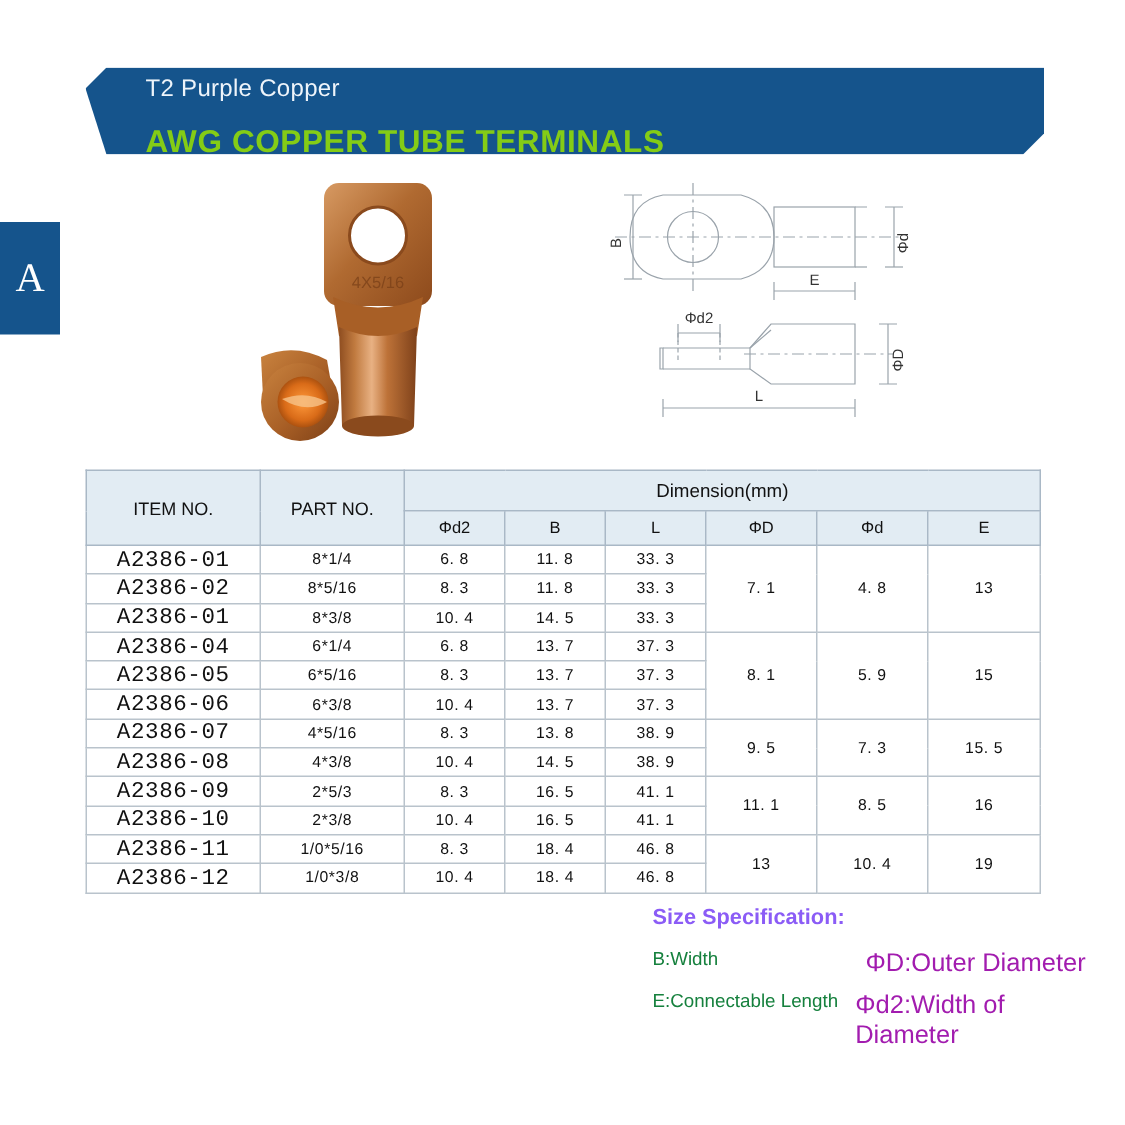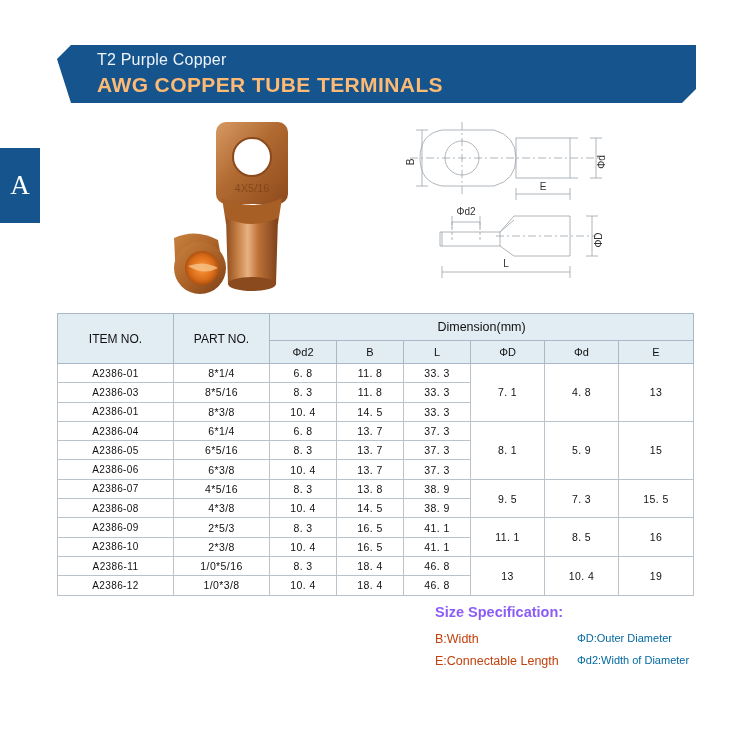--- a/index.html
+++ b/index.html
@@ -48,26 +48,26 @@
     padding: 6px 0 0 40px;
     box-sizing: border-box;
   }
   #banner .sub {
     color: #eef4fa;
     font-size: 16px;
     letter-spacing: .2px;
     line-height: 18px;
   }
   #banner .main {
-    color: #fdba74;
+    color: #84cc16;
     font-size: 21px;
     font-weight: bold;
     letter-spacing: .4px;
     line-height: 27px;
-    margin-top: 2px;
+    margin-top: 12px;
   }
 
   
   #product-photo {
     position: absolute;
     left: 160px;
     top: 110px;
     width: 190px;
     height: 195px;
   }
@@ -113,21 +113,21 @@
   table.spec thead th {
     background: #e2ecf3;
     border-color: #a9b8c6;
   }
   th.h-item, th.h-part { font-size: 12px; }
   th.h-dim { font-size: 12.5px; }
   th.h-sub { font-size: 11px; }
   thead tr.r1 th { height: 26px; }
   thead tr.r2 th { height: 22px; }
   table.spec tbody td { background: #ffffff; letter-spacing: .4px; }
-  td.c-item { font-size: 10px; letter-spacing: .3px; }
+  td.c-item { font-size: 15px; letter-spacing: .3px; font-family: Liberation Mono, monospace; }
   td.c-part { font-size: 10.5px; letter-spacing: .3px; }
   td.grp { border-left-color: #8f9ea d; }
 
   
   #size-spec {
     position: absolute;
     left: 435px;
     top: 604px;
     width: 300px;
   }
@@ -138,25 +138,25 @@
     margin-bottom: 12px;
   }
   #size-spec .rows { display: block; }
   #size-spec .row {
     display: flex;
     margin-bottom: 8px;
   }
   #size-spec .col-l {
     width: 142px;
     font-size: 12.5px;
-    color: #c2410c;
+    color: #15803d;
   }
   #size-spec .col-r {
-    font-size: 11px;
-    color: #0369a1;
+    font-size: 17px;
+    color: #a21caf;
   }
 </style>
 </head>
 <body>
 
 <div id="side-tab">
   <span class="letter">A</span>
 </div>
 
 <div id="banner">
@@ -312,21 +312,21 @@
           <td class="c-item">A2386-01</td>
           <td class="c-part">8*1/4</td>
           <td>6. 8</td>
           <td>11. 8</td>
           <td>33. 3</td>
           <td class="grp" rowspan="3">7. 1</td>
           <td class="grp" rowspan="3">4. 8</td>
           <td class="grp" rowspan="3">13</td>
         </tr>
         <tr>
-          <td class="c-item">A2386-03</td>
+          <td class="c-item">A2386-02</td>
           <td class="c-part">8*5/16</td>
           <td>8. 3</td>
           <td>11. 8</td>
           <td>33. 3</td>
         </tr>
         <tr>
           <td class="c-item">A2386-01</td>
           <td class="c-part">8*3/8</td>
           <td>10. 4</td>
           <td>14. 5</td>

